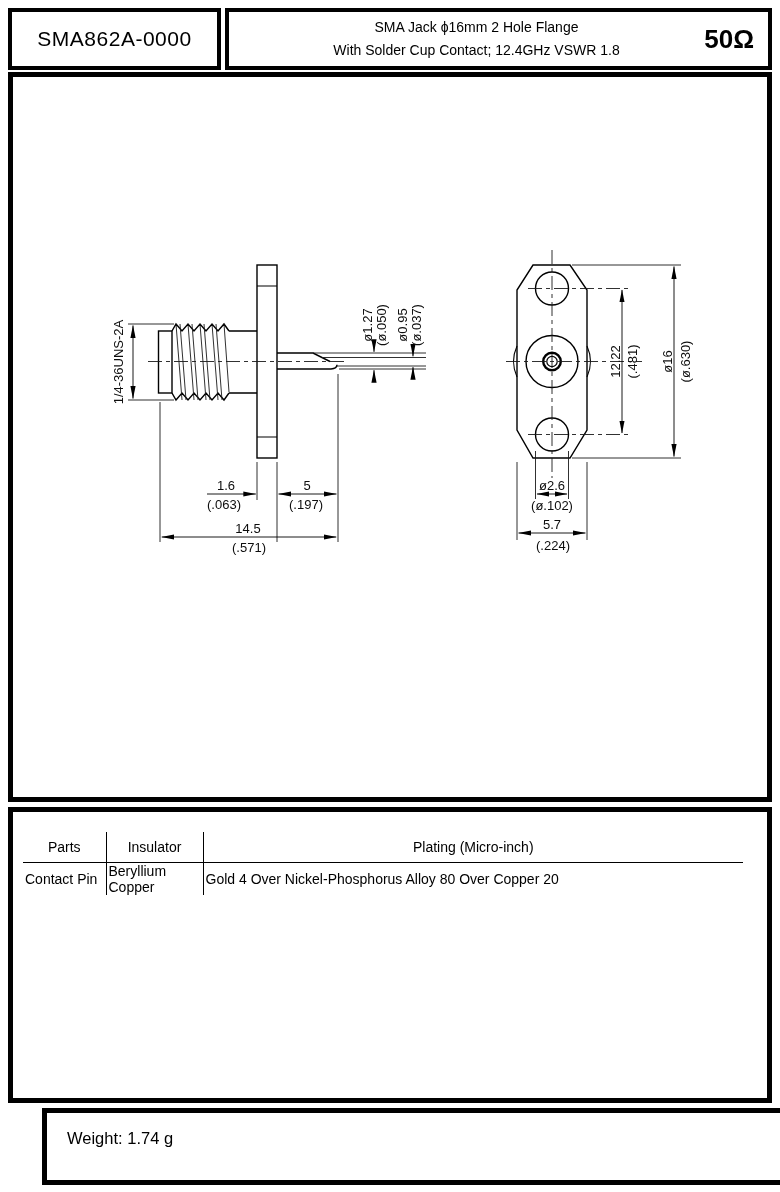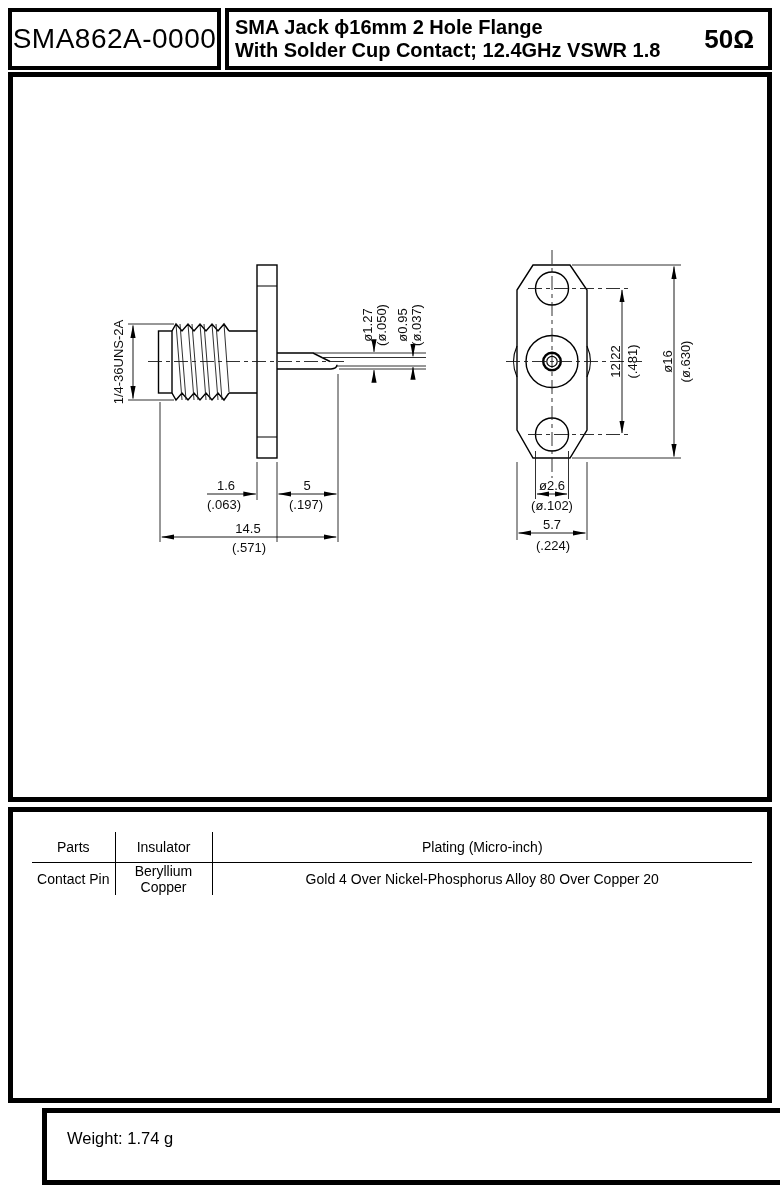--- a/index.html
+++ b/index.html
@@ -4,45 +4,45 @@
 <style>
   * { margin:0; padding:0; box-sizing:border-box; }
   html,body { width:780px; height:1192px; background:#fff; color:#000;
               font-family:"Liberation Sans", sans-serif; }
   .page { position:relative; width:780px; height:1192px; background:#fff; overflow:hidden; }
   .box { position:absolute; background:#fff; border:4px solid #000; }
 
   
   #part-box { left:8px; top:8px; width:213px; height:62px;
               display:flex; align-items:center; justify-content:center;
-              font-size:28px; letter-spacing:0.5px; }
+              font-size:21px; letter-spacing:0.5px; }
   #title-box { left:225px; top:8px; width:547px; height:62px; }
   #title-box .title-lines { position:absolute; left:6px; right:50px; top:50%;
-              transform:translateY(-50%); 
-              font-weight:bold; font-size:20px; line-height:23px; }
+              transform:translateY(-50%); text-align:center;
+              font-weight:normal; font-size:14px; line-height:23px; }
   #impedance { position:absolute; right:14px; top:50%; transform:translateY(-50%);
               font-weight:bold; font-size:26px; }
 
   
   #drawing-box { left:8px; top:72px; width:764px; height:730px; border-width:5px; }
   #drawing-box svg { position:absolute; left:0; top:0; }
   .ln  { stroke:#000; stroke-width:1.4; fill:none; stroke-linejoin:miter; }
   .ln2 { stroke:#000; stroke-width:1.1; fill:none; }
   .tn  { stroke:#1a1a1a; stroke-width:0.9; fill:none; }
   .cl  { stroke:#1a1a1a; stroke-width:0.9; fill:none; stroke-dasharray:14,4,4,4; }
   .dim { stroke:#000; stroke-width:0.9; fill:none;
          marker-start:url(#arw); marker-end:url(#arw); }
   .dimE{ stroke:#000; stroke-width:0.9; fill:none; marker-end:url(#arw); }
   .dt  { font-family:"Liberation Sans",sans-serif; font-size:13px; fill:#0d0d0d; }
 
   
   #table-box { left:8px; top:807px; width:764px; height:296px; border-width:5px; }
-  #parts-table { position:absolute; left:19px; top:20px; width:720px;
+  #parts-table { position:absolute; left:10px; top:20px; width:720px;
                  border-collapse:collapse; table-layout:fixed;
-                 font-size:14px; text-align:center; }
+                 font-size:14px; }
   #parts-table th { font-weight:normal; }
   #parts-table th, #parts-table td { height:30px; vertical-align:middle; padding:0 2px; }
   #parts-table .c1, #parts-table .c2 { border-right:1.5px solid #000; }
   #parts-table thead th { border-bottom:1.5px solid #000; }
   #parts-table tbody tr:not(:last-child) td { border-bottom:1.5px solid #000; }
 
   
   #weight-box { left:8px; top:1108px; width:764px; height:77px; border-width:5px;margin-left:34px; }
   #weight-box .wtext { position:absolute; left:20px; top:16px; font-size:16.5px; }
 </style>

